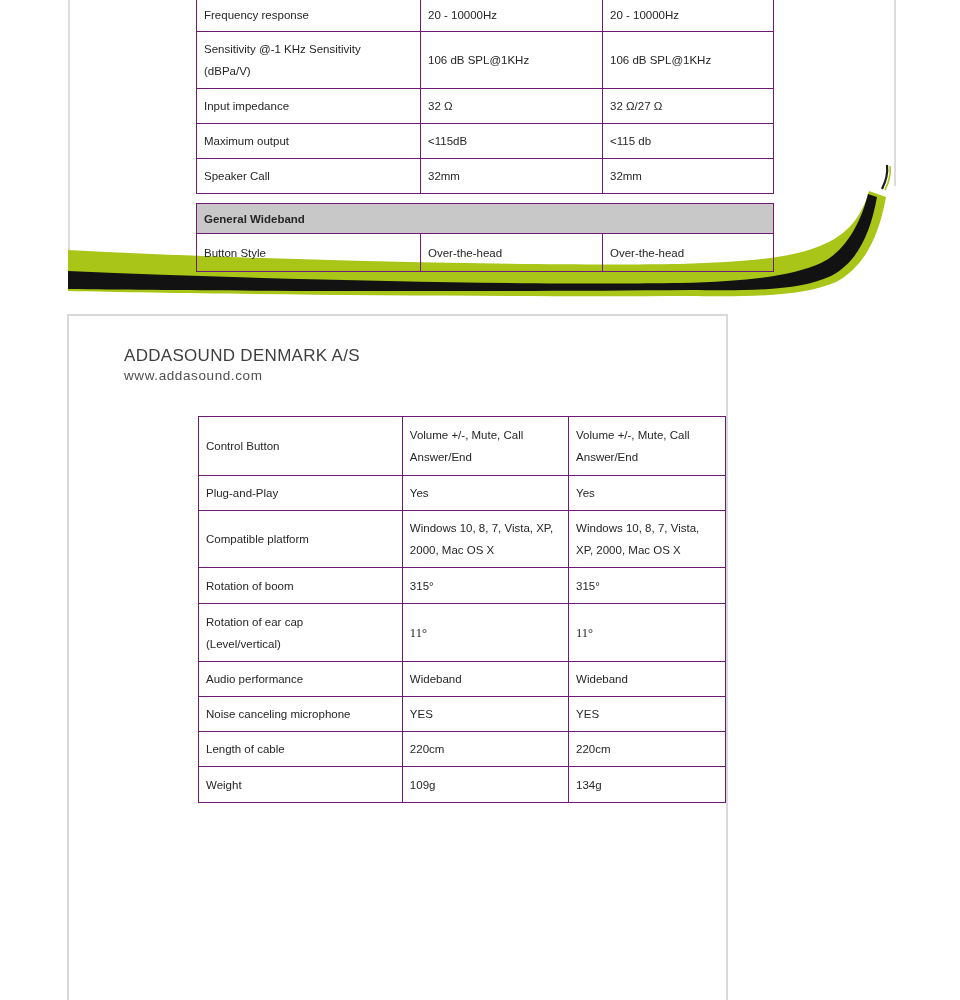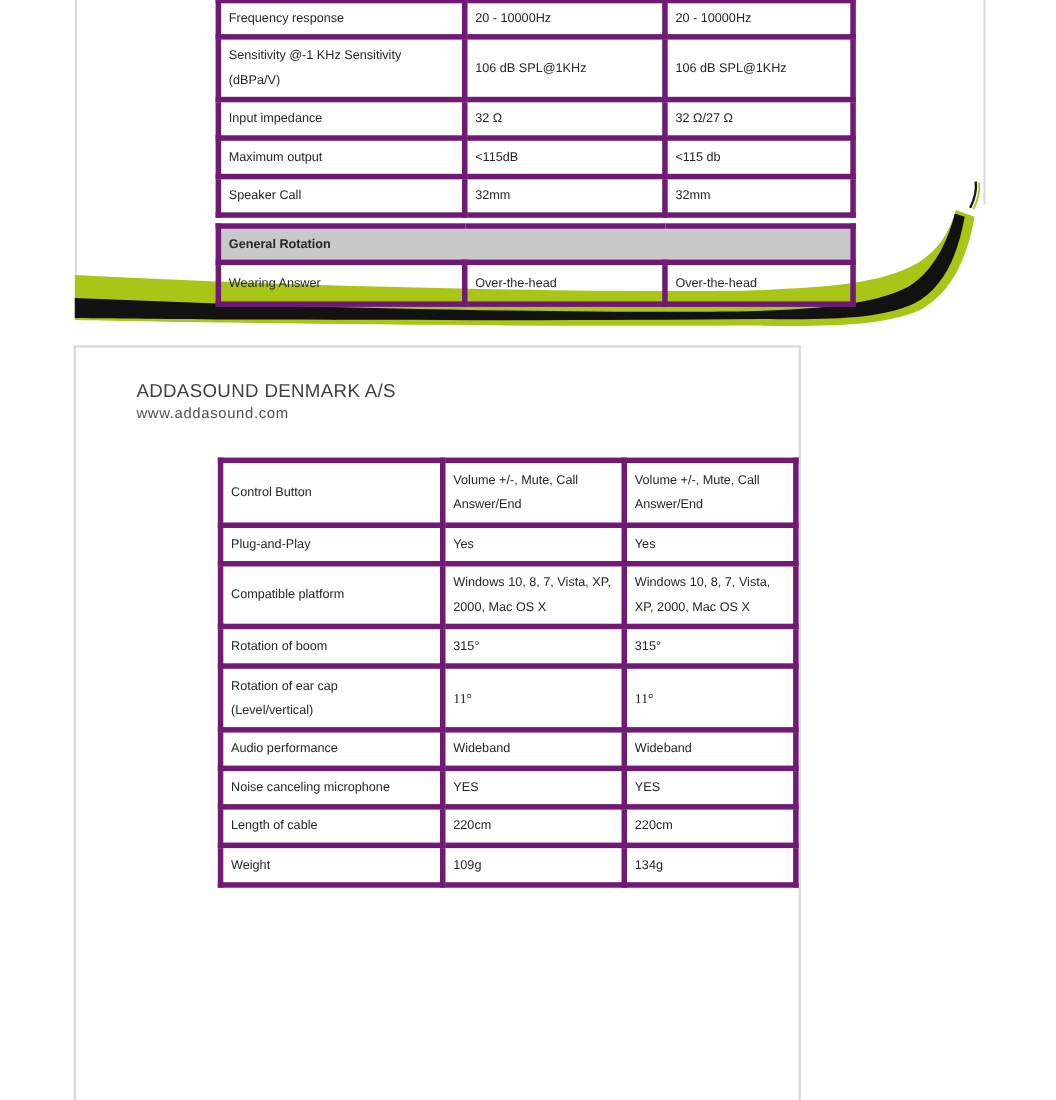--- a/index.html
+++ b/index.html
@@ -11,21 +11,21 @@
   #page1-left-border  { left:68px;  top:0;  width:2px; height:253px; background:#dcdcdc; }
   #page1-right-border { left:894px; top:0;  width:2px; height:186px; background:#dcdcdc; }
   #page2 { left:67px; top:314px; width:661px; height:701px; background:#ffffff;
            border:2px solid #d9d9d9; border-bottom:none; }
 
   
   #swoosh { left:0; top:0; width:960px; height:320px; pointer-events:none; }
 
   
   table.spec { border-collapse:collapse; table-layout:fixed; background:transparent; }
-  table.spec td { border:5px solid #701a75; vertical-align:middle;
+  table.spec td { border:1px solid #701a75; vertical-align:middle;
                   padding:3px 7px 3px 7px; font-size:11.5px; line-height:22px;
                   color:#262626; white-space:pre-line; overflow:hidden; }
   table.spec td:nth-child(1){ width:224px; }
   table.spec td:nth-child(2){ width:182px; }
   table.spec td:nth-child(3){ width:171px; }
   table.spec td.serif { font-family:"Liberation Serif","DejaVu Serif",serif; font-size:12.5px; }
 
   #table1 { left:196px; top:-2px; }
   #table1-general { left:196px; top:203px; }
   #table1-general td.section-hdr { background:#c8c8c8; font-weight:bold; height:30px; }
@@ -79,24 +79,24 @@
         <td>Speaker Call</td>
         <td>32mm</td>
         <td>32mm</td>
       </tr>
     </tbody>
 </table>
 
 <table class="spec abs" id="table1-general">
   <tbody>
     <tr>
-      <td colspan="3" class="section-hdr">General Rotation</td>
+      <td colspan="3" class="section-hdr">General Wideband</td>
     </tr>
   <tr style="height: 38px;">
-        <td>Wearing Answer</td>
+        <td>Button Style</td>
         <td>Over-the-head</td>
         <td>Over-the-head</td>
       </tr>
     </tbody>
 </table>
 
 <div class="abs" id="page2">
   <div class="abs company-block">
     <div class="company-name">ADDASOUND DENMARK A/S</div>
     <div class="company-site">www.addasound.com</div>

